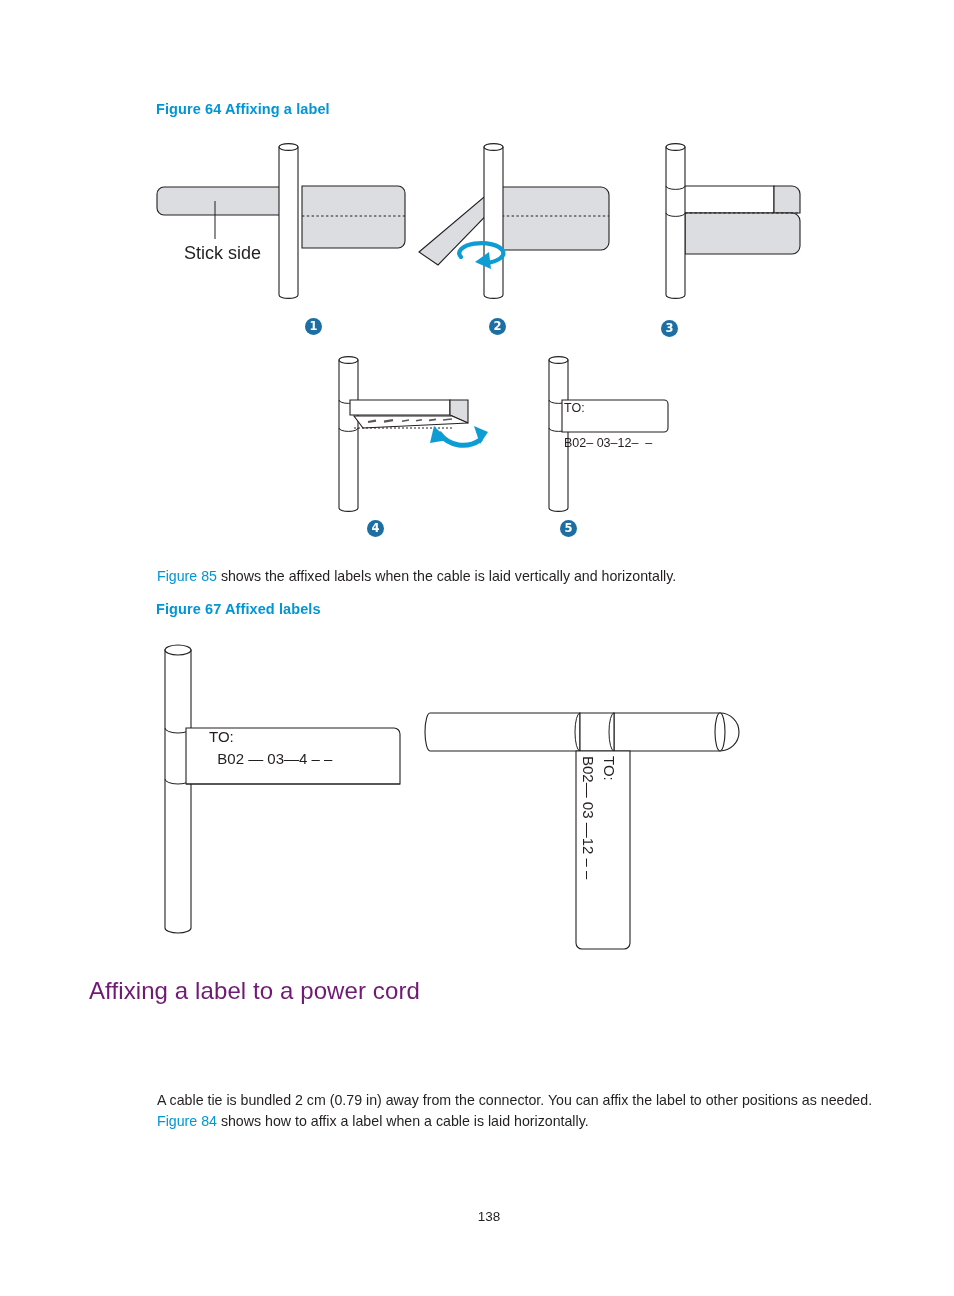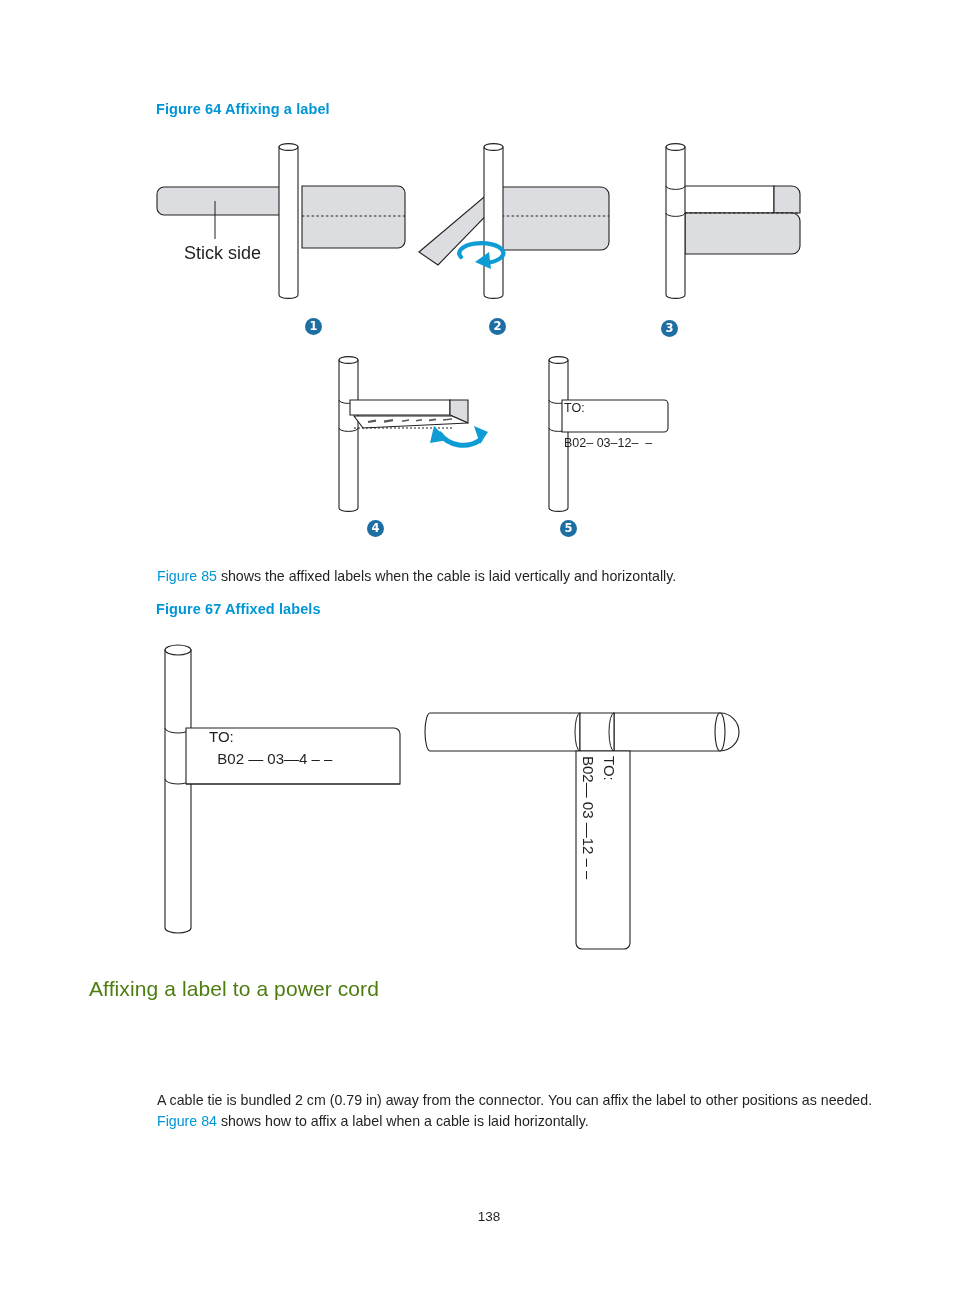--- a/index.html
+++ b/index.html
@@ -34,23 +34,23 @@
     font-size: 14.2px;
     line-height: 21px;
     color: #231f20;
     text-align: left;
   }
   .xref {
     color: #0096d6;
   }
   .h1 {
     position: absolute;
-    font-size: 21px;
+    font-size: 24px;
     font-weight: normal;
-    color: #4d7c0f;
+    color: #701a75;
     letter-spacing: 0.1px;
     white-space: nowrap;
   }
   .pagenum {
     position: absolute;
     font-size: 13.5px;
     color: #231f20;
     text-align: center;
     width: 100%;
     left: 0;

